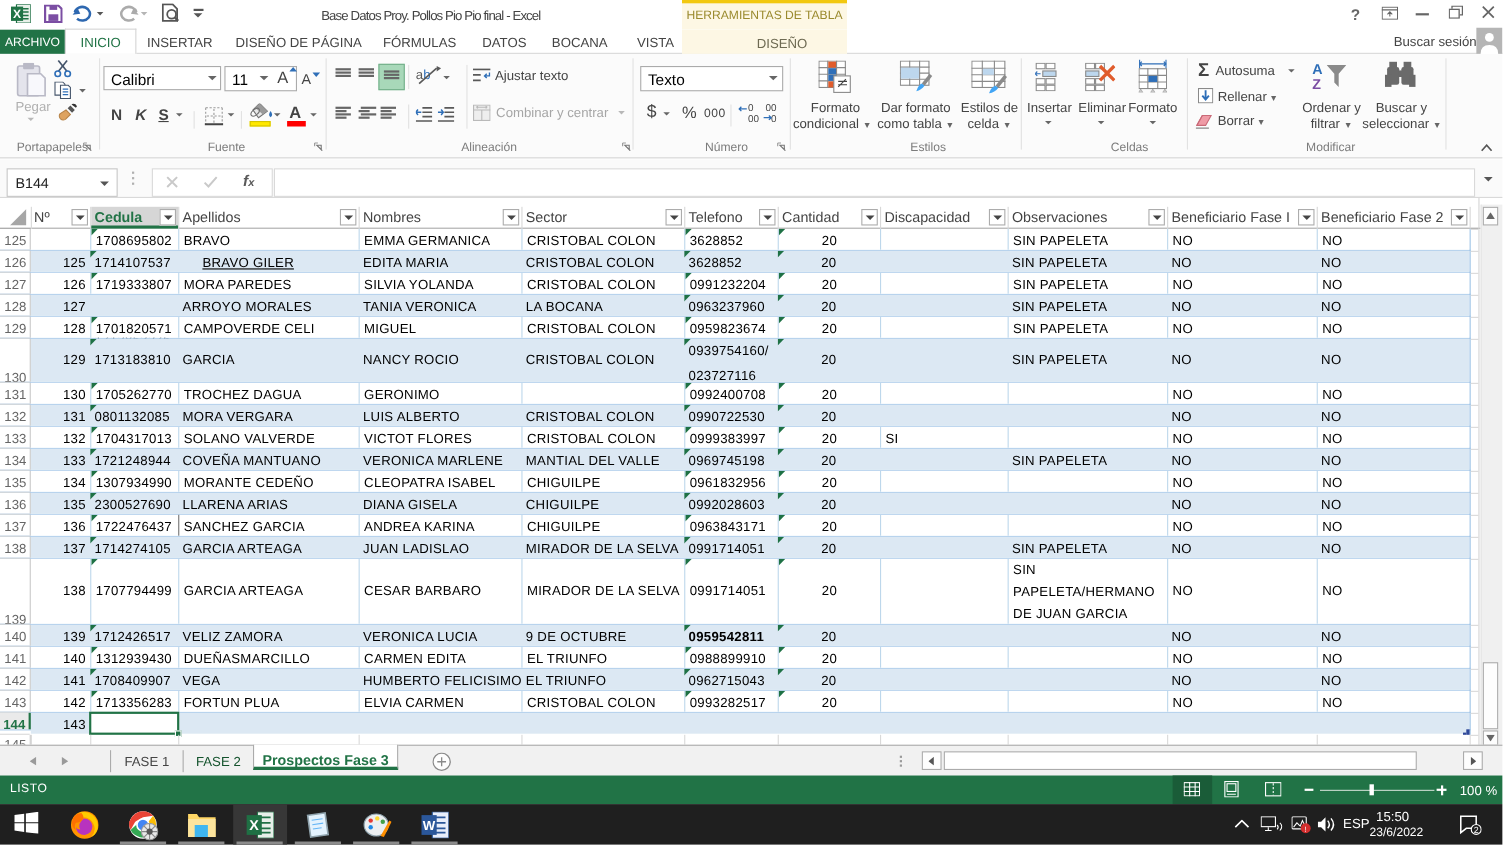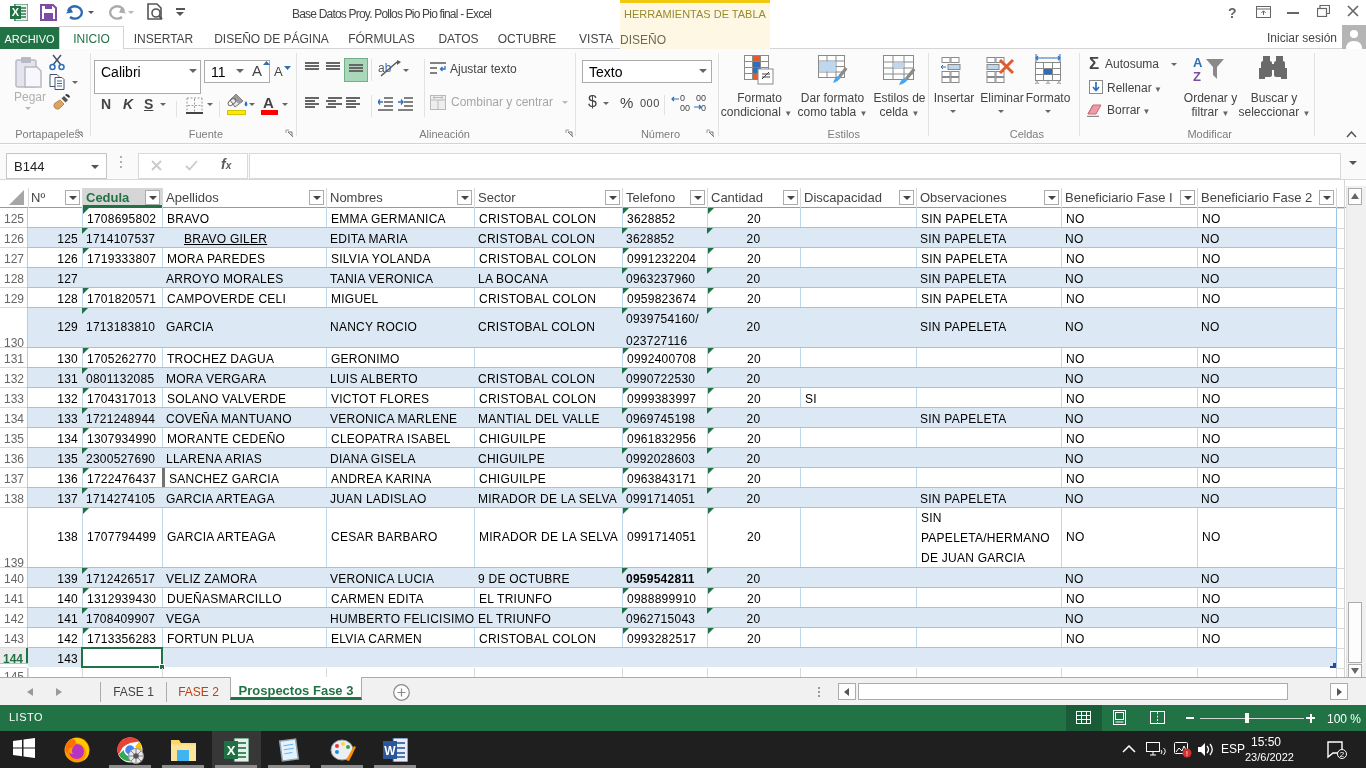--- a/index.html
+++ b/index.html
@@ -5,21 +5,21 @@
 body{font-family:"Liberation Sans",sans-serif;position:relative;background:#fff;}
 .ab{position:absolute;}
 
 #titlebar{left:0;top:0;width:1366px;height:27px;background:#fff;}
 #title{left:292px;top:7px;font-size:12px;letter-spacing:-0.8px;color:#444;}
 
 #ctxTop{left:620px;top:0;width:150px;height:27px;background:#fdf7e4;}
 #ctxGold{left:620px;top:0;width:150px;height:3px;background:#f2c811;}
 #ctxLabel{left:620px;top:8px;width:150px;text-align:center;font-size:11px;color:#9a8a2e;}
 #ctxTab{left:620px;top:27px;width:150px;height:22px;background:#fdf7e4;}
-#ctxDis{left:620px;top:33px;width:182px;font-size:12px;color:#6e6a52;}
+#ctxDis{left:620px;top:33px;width:182px;text-align:center;font-size:12px;color:#6e6a52;}
 
 #tabrow{left:0;top:27px;width:1366px;height:22px;background:#fff;border-bottom:1px solid #d5d5d5;}
 .rtab{position:absolute;top:0;height:22px;font-size:12px;color:#444;text-align:center;padding-top:5px;}
 #tabArchivo{left:0;width:59px;background:#217346;color:#fff;font-size:11px;padding-top:6px;}
 #tabInicio{left:62px;width:65px;background:#fff;color:#217346;border:1px solid #d5d5d5;border-bottom:none;height:23px;}
 
 #ribbon{left:0;top:49px;width:1366px;height:95px;background:#fbfbfb;border-bottom:1px solid #d4d4d4;}
 .gsep{position:absolute;top:4px;width:1px;height:83px;background:#e2e2e2;}
 .glabel{position:absolute;top:79px;font-size:11px;color:#7c7c7c;text-align:right;}
 .dlg{position:absolute;top:80px;width:10px;height:10px;}
@@ -107,23 +107,23 @@
 <div id="ctxLabel" class="ab">HERRAMIENTAS DE TABLA</div>
 <div id="tabrow" class="ab"></div>
 <div id="ctxTab" class="ab"></div>
 <div id="ctxDis" class="ab">DISEÑO</div>
 <div id="tabArchivo" class="rtab ab" style="left:0;top:27px">ARCHIVO</div>
 <div id="tabInicio" class="rtab ab" style="left:59px;top:26px">INICIO</div>
 <div class="rtab ab" style="left:127px;top:27px;width:73px">INSERTAR</div>
 <div class="rtab ab" style="left:200px;top:27px;width:143px">DISEÑO DE PÁGINA</div>
 <div class="rtab ab" style="left:343px;top:27px;width:77px">FÓRMULAS</div>
 <div class="rtab ab" style="left:420px;top:27px;width:77px">DATOS</div>
-<div class="rtab ab" style="left:497px;top:27px;width:60px">OCTUBRE</div>
+<div class="rtab ab" style="left:497px;top:27px;width:60px">BOCANA</div>
 <div class="rtab ab" style="left:557px;top:27px;width:78px">VISTA</div>
-<div class="ab" style="left:1267px;top:31px;font-size:12px;color:#444">Iniciar sesión</div>
+<div class="ab" style="left:1267px;top:31px;font-size:12px;color:#444">Buscar sesión</div>
 <svg class="ab" style="left:1342px;top:25px" width="24" height="24" viewBox="0 0 24 24">
     <rect width="24" height="24" fill="#b5b5b5"></rect>
     <circle cx="12" cy="9" r="4" fill="#fff"></circle>
     <path d="M4 24 q0-8 8-8 q8 0 8 8 z" fill="#fff"></path>
   </svg>
 <div id="ribbon" class="ab">
 <div class="gsep" style="left:90px"></div>
 <div class="gsep" style="left:296px"></div>
 <div class="gsep" style="left:575px"></div>
 <div class="gsep" style="left:718px"></div>
@@ -156,21 +156,21 @@
 <svg class="ab" style="left:53px;top:45px" width="17" height="17" viewBox="0 0 17 17">
       <path d="M7 6 l4 4 -4.5 4.5 q-2.5 1.5-4.5-0.5 q-2-2-0.5-4.5 z" fill="#dea360" stroke="#b8854a"></path>
       <path d="M8.5 4.5 L11 2 l4 4 -2.5 2.5 z" fill="#555"></path>
       <path d="M12 1 l1.5-1 q2.5 0 3.5 2.5 l-1 1.5 z" fill="#333"></path>
     </svg>
 <div class="glabel" style="left:0px;width:80px">Portapapeles</div>
 <svg class="dlg" style="left:75px" width="10" height="10" viewBox="0 0 10 10">
       <path d="M1 1 v3 M1 1 h3" stroke="#999" fill="none"></path>
       <path d="M3 3 h4 v4 z M8 8 l-3 -3" stroke="#777" fill="none"></path>
     </svg>
-<div class="combo" style="left:94px;top:11px;width:107px;height:34px;padding:3px 0 0 6px">Calibri</div>
+<div class="combo" style="left:94px;top:11px;width:107px;height:22px;padding:3px 0 0 6px">Calibri</div>
 <div class="carr" style="left:189px;top:20px"></div>
 <div class="combo" style="left:204px;top:11px;width:66px;height:23px;padding:3px 0 0 6px">11</div>
 <div class="carr" style="left:236px;top:20px"></div>
 <div class="btxt" style="left:252px;top:13px;font-size:15px">A</div>
     <svg class="ab" style="left:263px;top:12px" width="7" height="7" viewBox="0 0 7 7">
       <path d="M3.5 0 L7 4 H0 z" fill="#2f6fb8"></path>
     </svg>
 <div class="btxt" style="left:274px;top:15px;font-size:13px">A</div>
     <svg class="ab" style="left:284px;top:14px" width="7" height="7" viewBox="0 0 7 7">
       <path d="M3.5 7 L7 3 H0 z" fill="#2f6fb8"></path>
@@ -680,21 +680,21 @@
 <div class="cell" style="left:916px;width:145px;line-height:23px;"></div>
 <div class="cell" style="left:1061px;width:136px;line-height:23px;">NO</div>
 <div class="cell" style="left:1197px;width:139px;line-height:23px;">NO</div>
 </div>
 <div class="row ab" style="top:468px;height:20px;border-bottom:1px solid #9dc3e6">
 <div class="ab" style="left:28px;top:0;width:1308px;height:19px;background:#fff"></div>
 <div class="rn" style="line-height:23px">137</div>
 <div class="ab" style="left:0;top:19px;width:27px;height:1px;background:#d9d9d9"></div>
 <div class="cell" style="left:28px;width:54px;text-align:right;padding-right:4px;padding-left:0;line-height:23px;">136</div>
 <div class="cell" style="left:82px;width:80px;border-left:1px solid #bdd7eb;line-height:23px;"><div class="tri"></div>1722476437</div>
-<div class="cell" style="left:162px;width:164px;border-left:3px solid #737373;line-height:23px;">SANCHEZ GARCIA</div>
+<div class="cell" style="left:162px;width:164px;border-left:1px solid #737373;line-height:23px;">SANCHEZ GARCIA</div>
 <div class="cell" style="left:326px;width:148px;border-left:1px solid #bdd7eb;line-height:23px;">ANDREA KARINA</div>
 <div class="cell" style="left:474px;width:148px;border-left:1px solid #bdd7eb;line-height:23px;">CHIGUILPE</div>
 <div class="cell" style="left:622px;width:85px;border-left:1px solid #bdd7eb;line-height:23px;"><div class="tri"></div>0963843171</div>
 <div class="cell" style="left:707px;width:93px;border-left:1px solid #bdd7eb;text-align:center;padding-left:0;line-height:23px;"><div class="tri"></div>20</div>
 <div class="cell" style="left:800px;width:116px;border-left:1px solid #bdd7eb;line-height:23px;"></div>
 <div class="cell" style="left:916px;width:145px;border-left:1px solid #bdd7eb;line-height:23px;"></div>
 <div class="cell" style="left:1061px;width:136px;border-left:1px solid #bdd7eb;line-height:23px;">NO</div>
 <div class="cell" style="left:1197px;width:139px;border-left:1px solid #bdd7eb;line-height:23px;">NO</div>
 </div>
 <div class="row ab" style="top:488px;height:20px;border-bottom:1px solid #9dc3e6">
@@ -863,21 +863,21 @@
 <div id="shbar" class="ab">
 <svg class="ab" style="left:27px;top:10px" width="6" height="8" viewBox="0 0 6 8">
       <path d="M6 0 L0 4 L6 8 z" fill="#9a9a9a"></path>
     </svg>
 <svg class="ab" style="left:56px;top:10px" width="6" height="8" viewBox="0 0 6 8">
       <path d="M0 0 L6 4 L0 8 z" fill="#9a9a9a"></path>
     </svg>
 <div class="ab" style="left:100px;top:4px;width:1px;height:20px;background:#ababab"></div>
 <div class="ab" style="left:101px;top:0;width:65px;height:27px;font-size:12px;color:#444;text-align:center;padding-top:7px">FASE 1</div>
 <div class="ab" style="left:166px;top:4px;width:1px;height:20px;background:#ababab"></div>
-<div class="ab" style="left:167px;top:0;width:63px;height:41px;font-size:12px;color:#c2410c;text-align:center;padding-top:7px">FASE 2</div>
+<div class="ab" style="left:167px;top:0;width:63px;height:41px;font-size:12px;color:#14532d;text-align:center;padding-top:7px">FASE 2</div>
 <div class="ab" style="left:230px;top:-1px;width:132px;height:23px;background:#fff;border-left:1px solid #ababab;border-right:1px solid #ababab;border-bottom:3px solid #217346;font-size:13px;font-weight:bold;color:#217346;text-align:center;padding-top:6px">Prospectos Fase 3</div>
 <svg class="ab" style="left:393px;top:6px" width="17" height="17" viewBox="0 0 17 17">
       <circle cx="8.5" cy="8.5" r="7.8" fill="#fdfdfd" stroke="#8a8a8a" stroke-width="1.2"></circle>
       <path d="M8.5 4.5 v8 M4.5 8.5 h8" stroke="#8a8a8a" stroke-width="1.2"></path>
     </svg>
 <div class="ab" style="left:818px;top:9px;width:2px;height:2px;background:#9a9a9a;box-shadow:0 4px #9a9a9a,0 8px #9a9a9a"></div>
 <div class="ab" style="left:838px;top:5px;width:18px;height:17px;background:#fdfdfd;border:1px solid #ababab"></div>
 <svg class="ab" style="left:844px;top:10px" width="5" height="8" viewBox="0 0 5 8">
       <path d="M5 0 L0 4 L5 8 z" fill="#555"></path>
     </svg>

